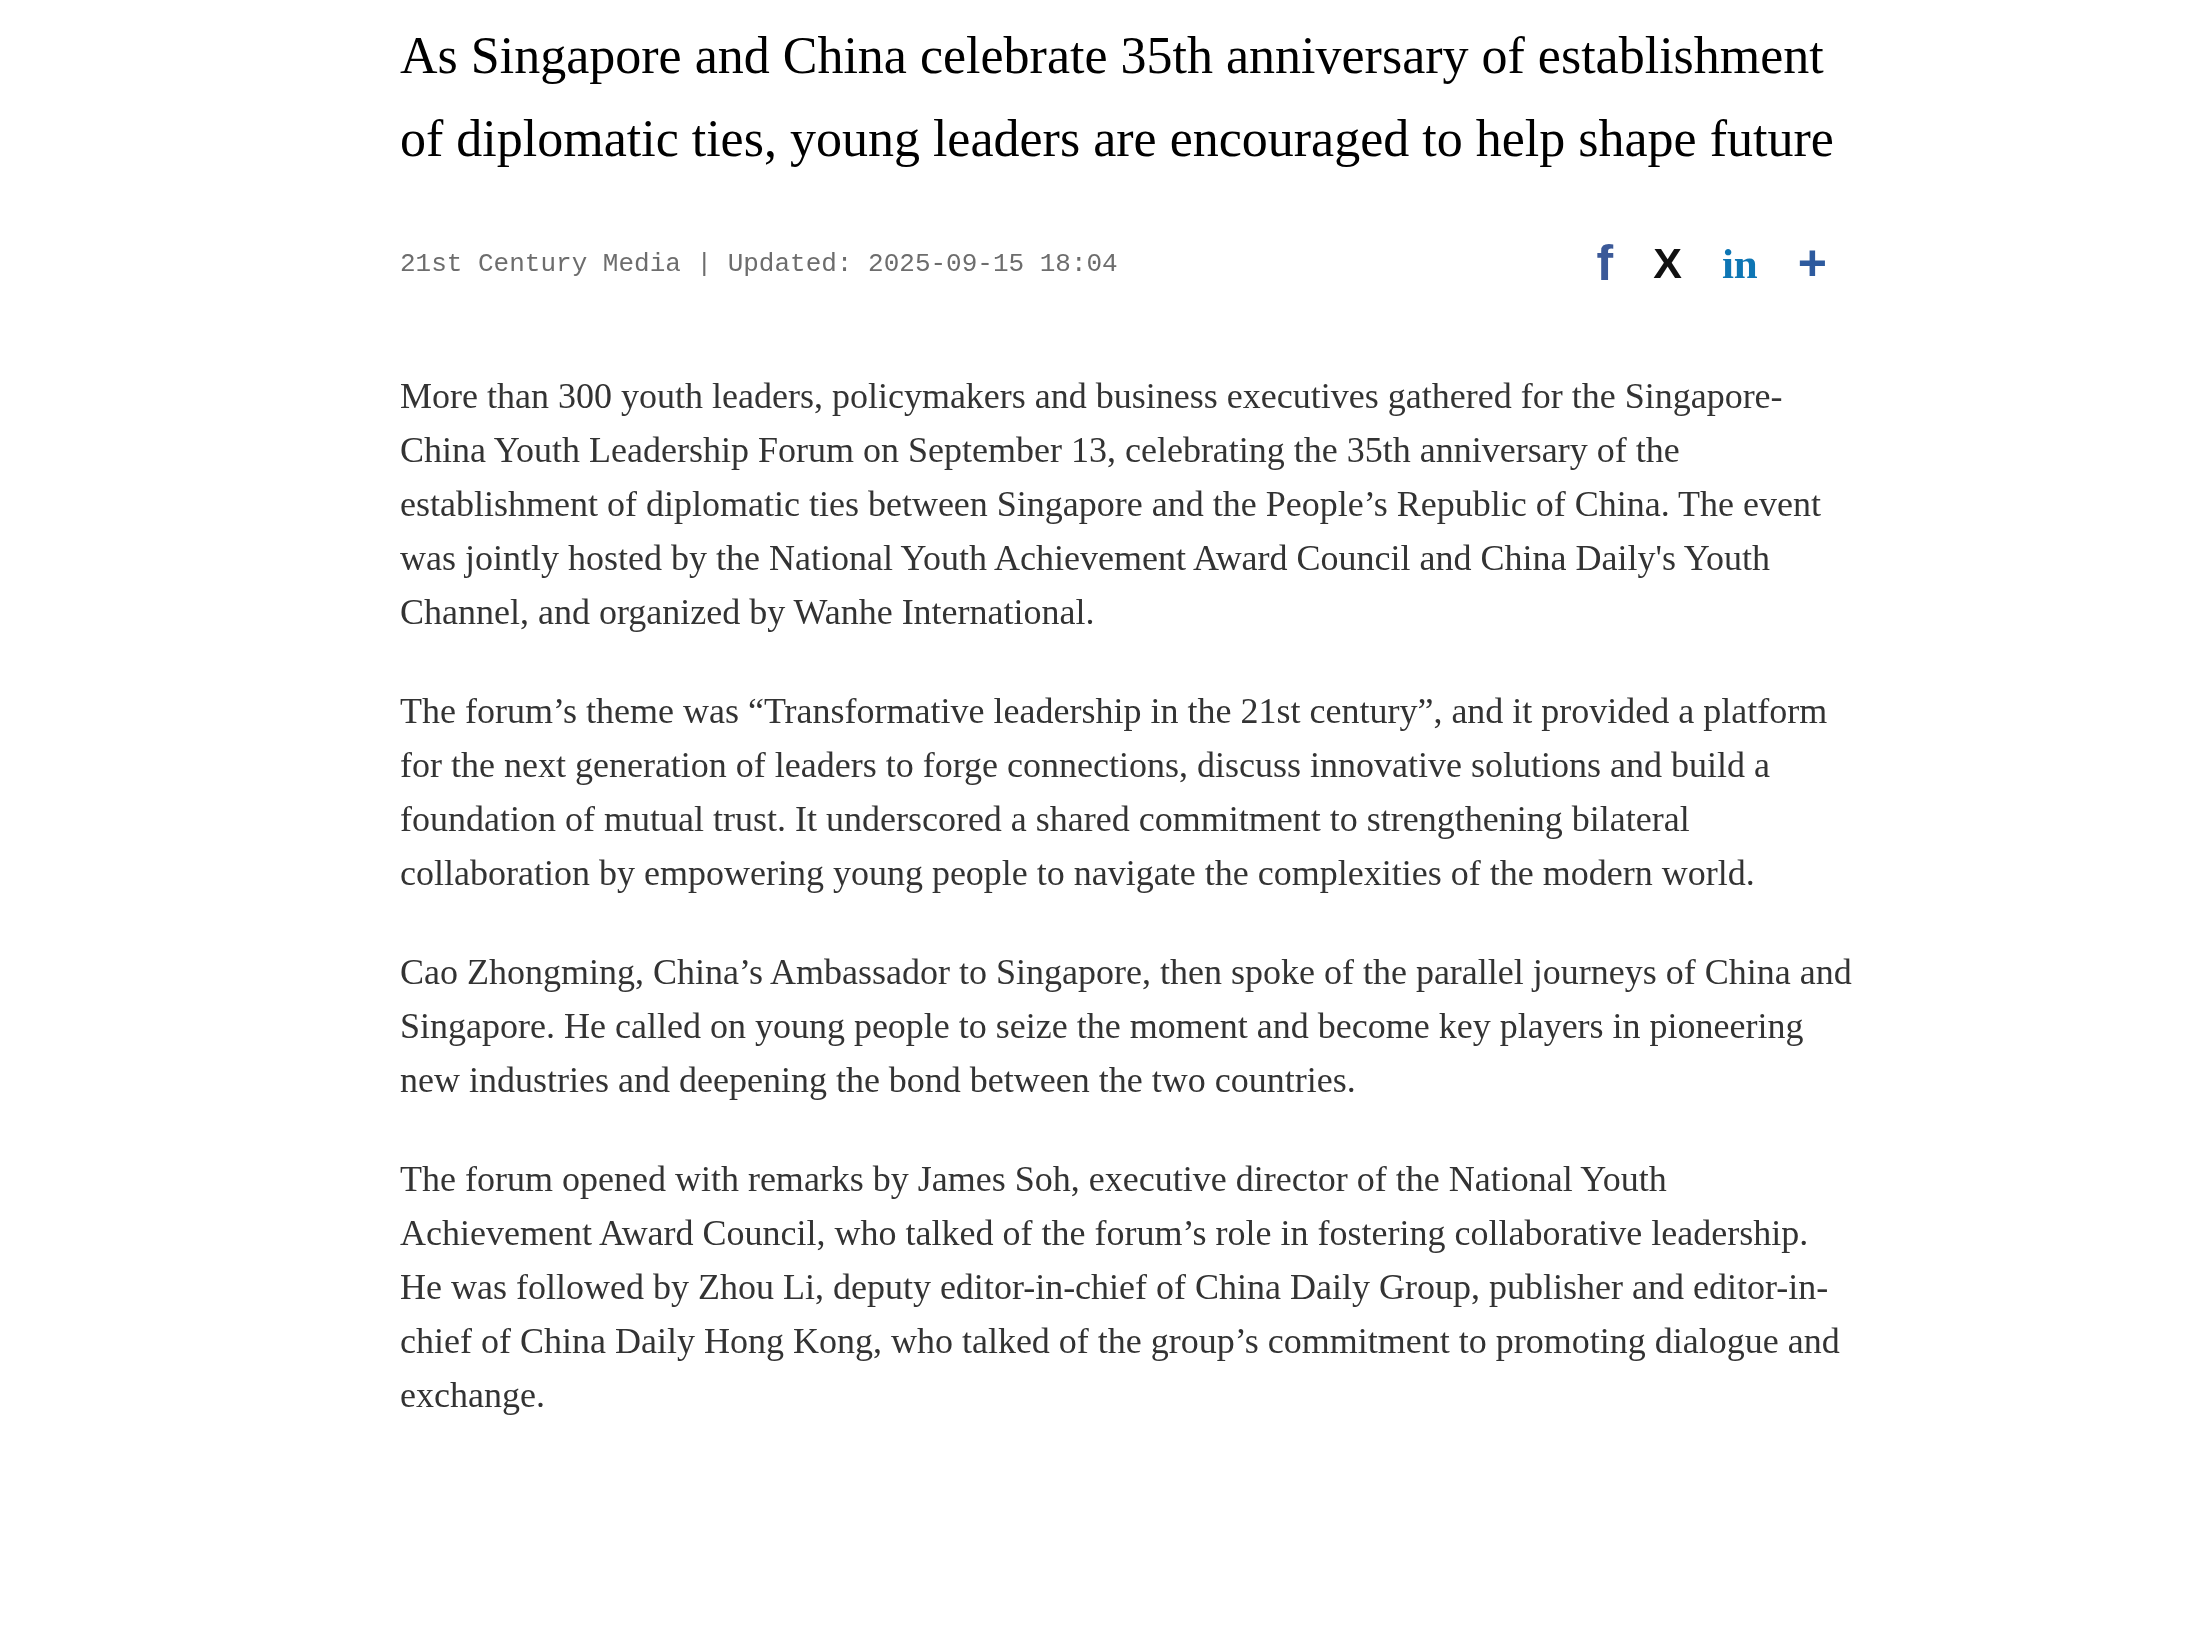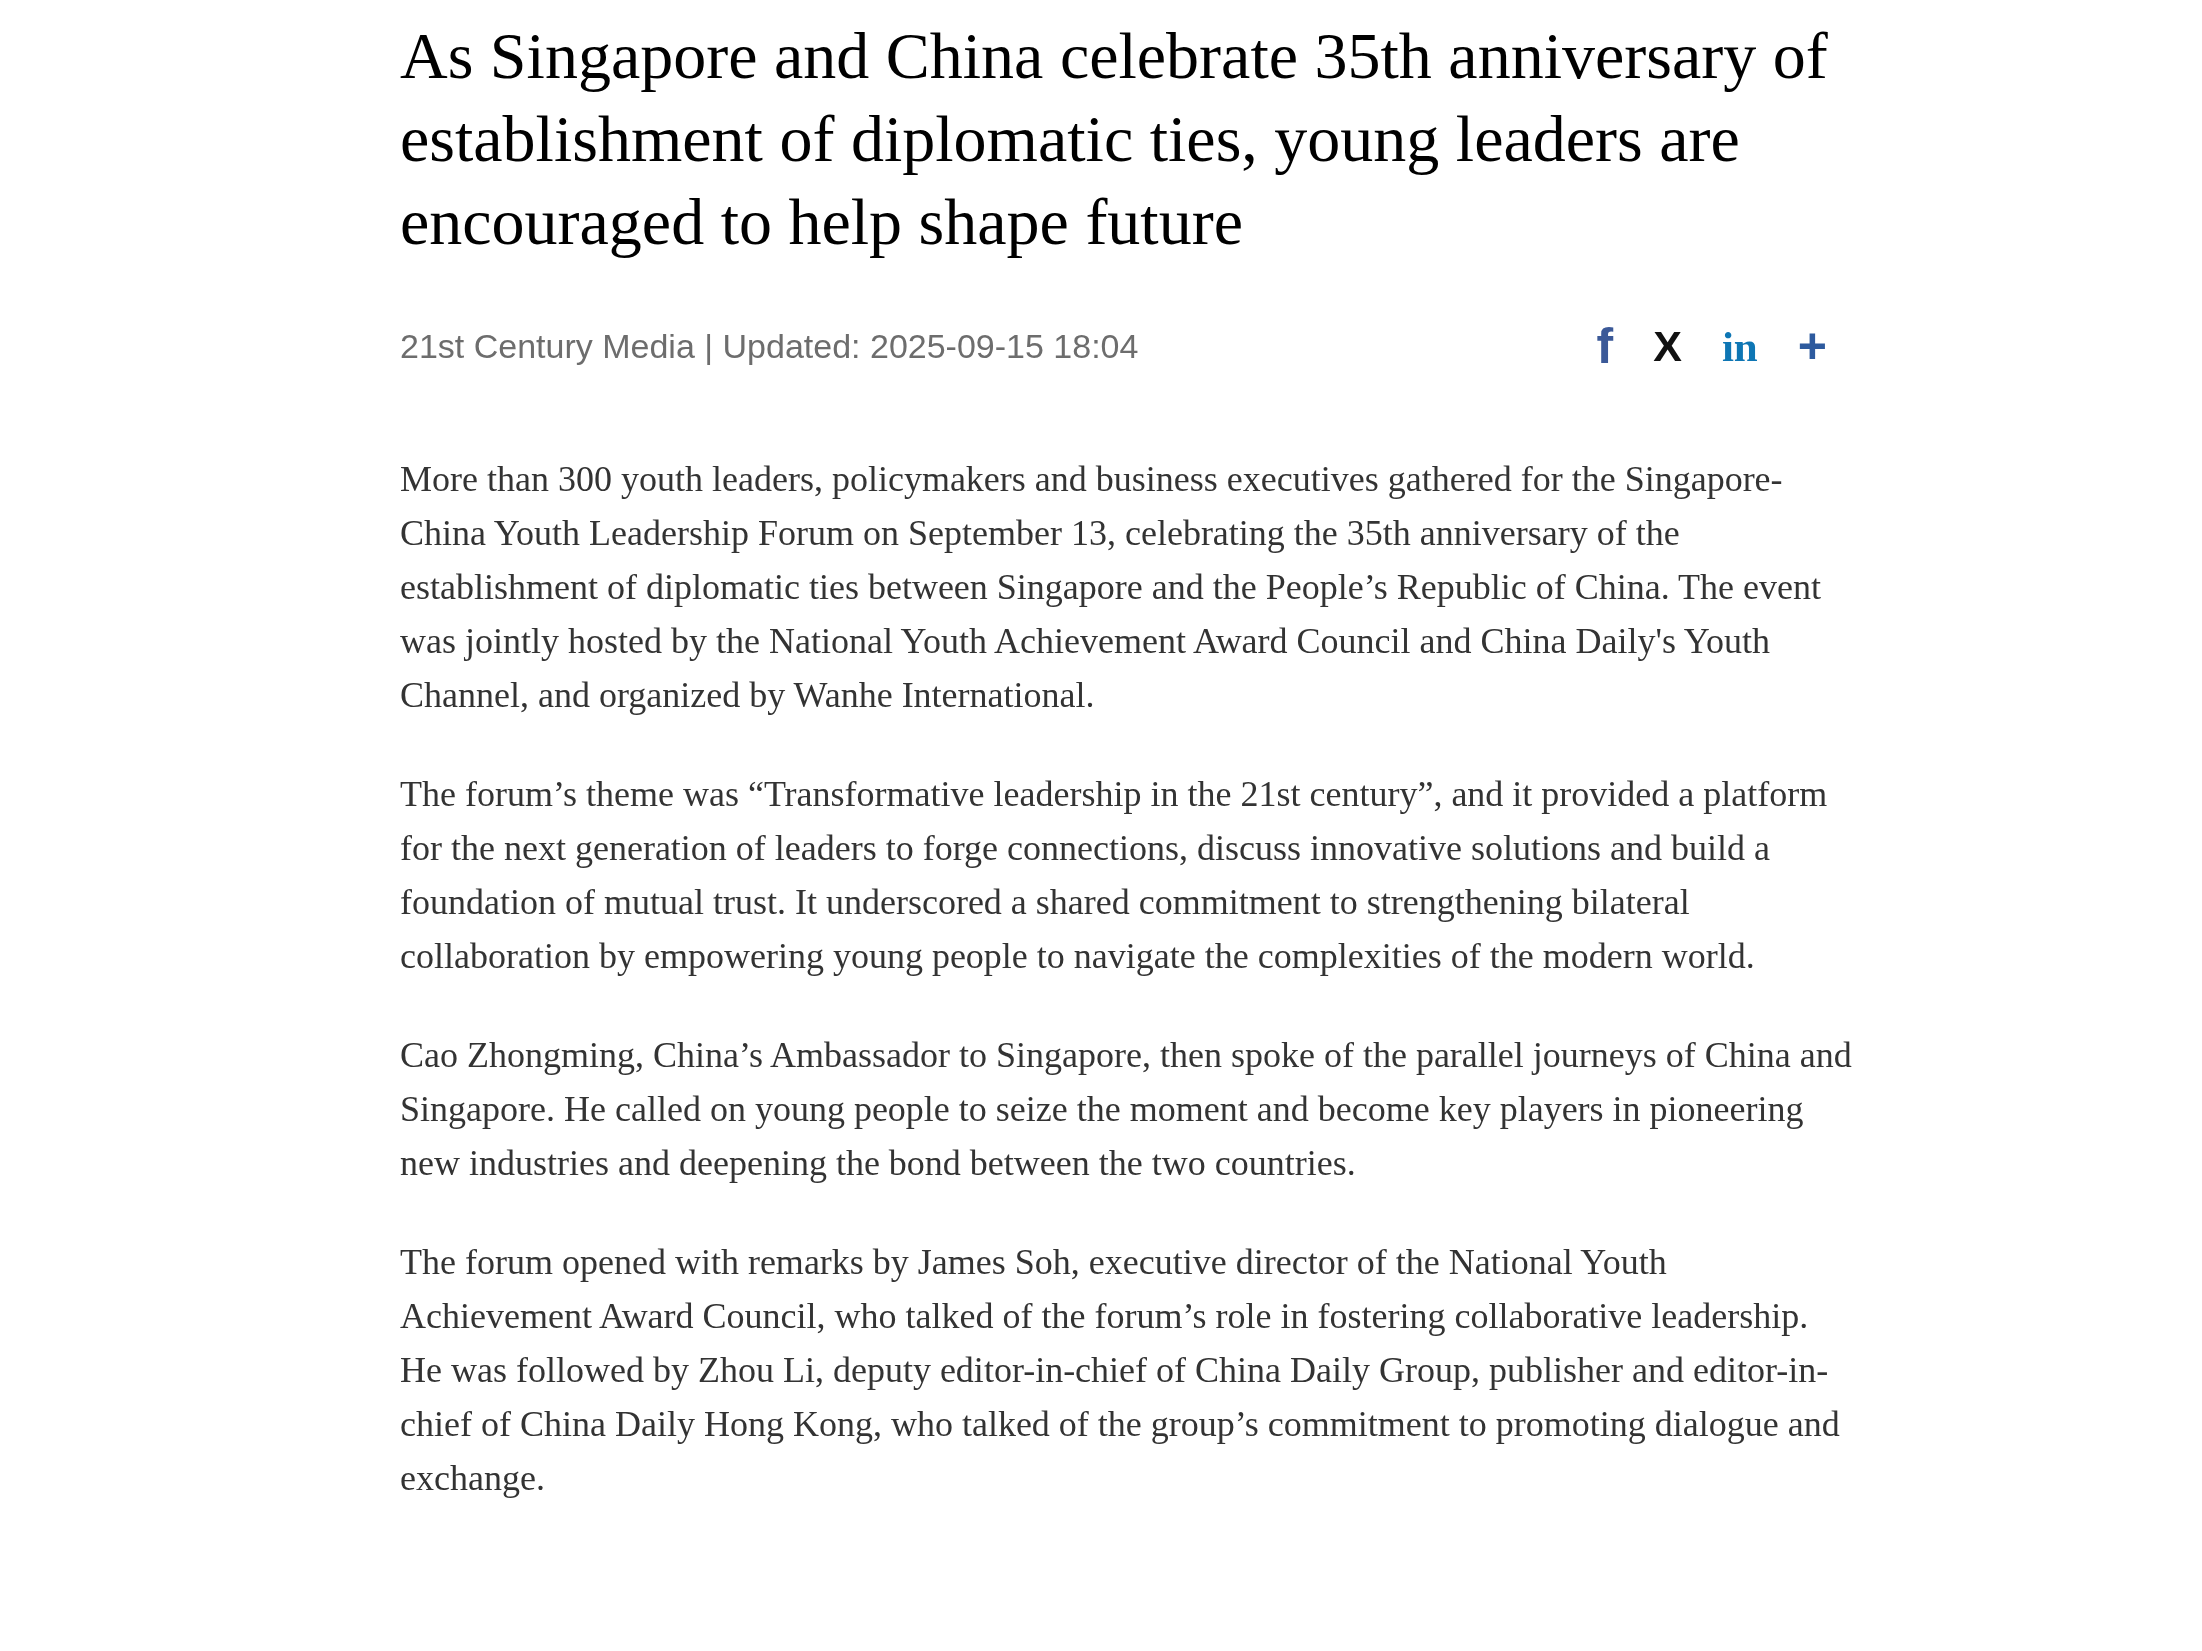--- a/index.html
+++ b/index.html
@@ -18,35 +18,35 @@
     position: absolute;
     left: 400px;
     top: 0;
     width: 1456px;
   }
   .headline {
     margin: 0;
     padding-top: 13.8px;
     font-family: "Liberation Serif", serif;
     font-weight: 400;
-    font-size: 66px;
+    font-size: 52px;
     line-height: 83px;
     color: #000000;
     letter-spacing: 0;
   }
   .byline-row {
     margin-top: 60px;
     display: flex;
     align-items: center;
     justify-content: space-between;
     height: 48px;
   }
   .byline-text {
-    font-family: Liberation Sans, sans-serif;
-    font-size: 34px;
+    font-family: Liberation Mono, monospace;
+    font-size: 26px;
     color: #6d6d6d;
   }
   .share-bar {
     display: flex;
     align-items: center;
     gap: 40px;
     margin-right: 29px;
   }
   .share-icon {
     font-family: "Liberation Sans", sans-serif;

